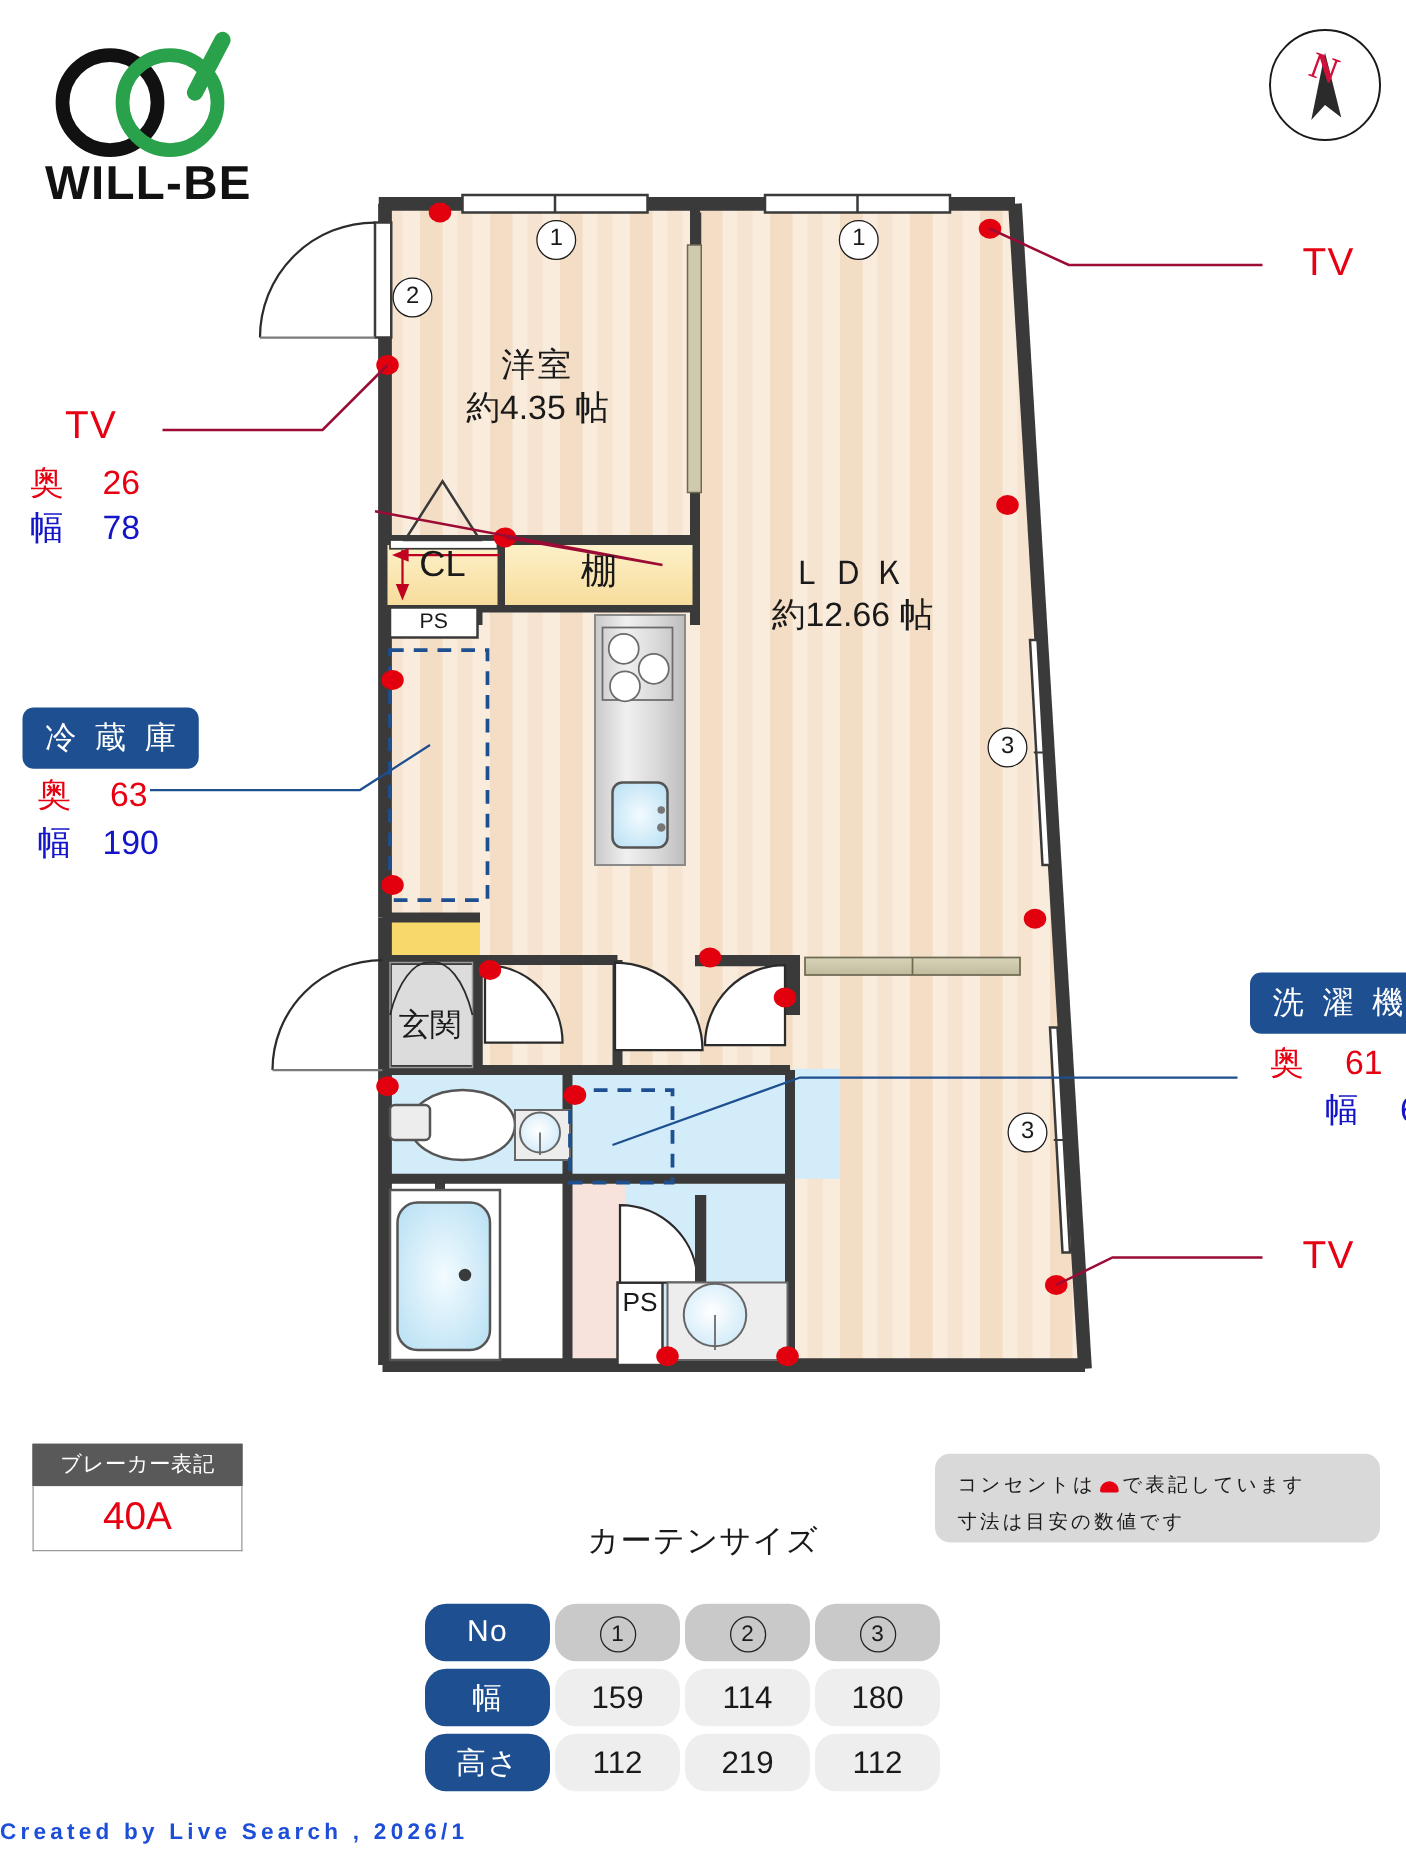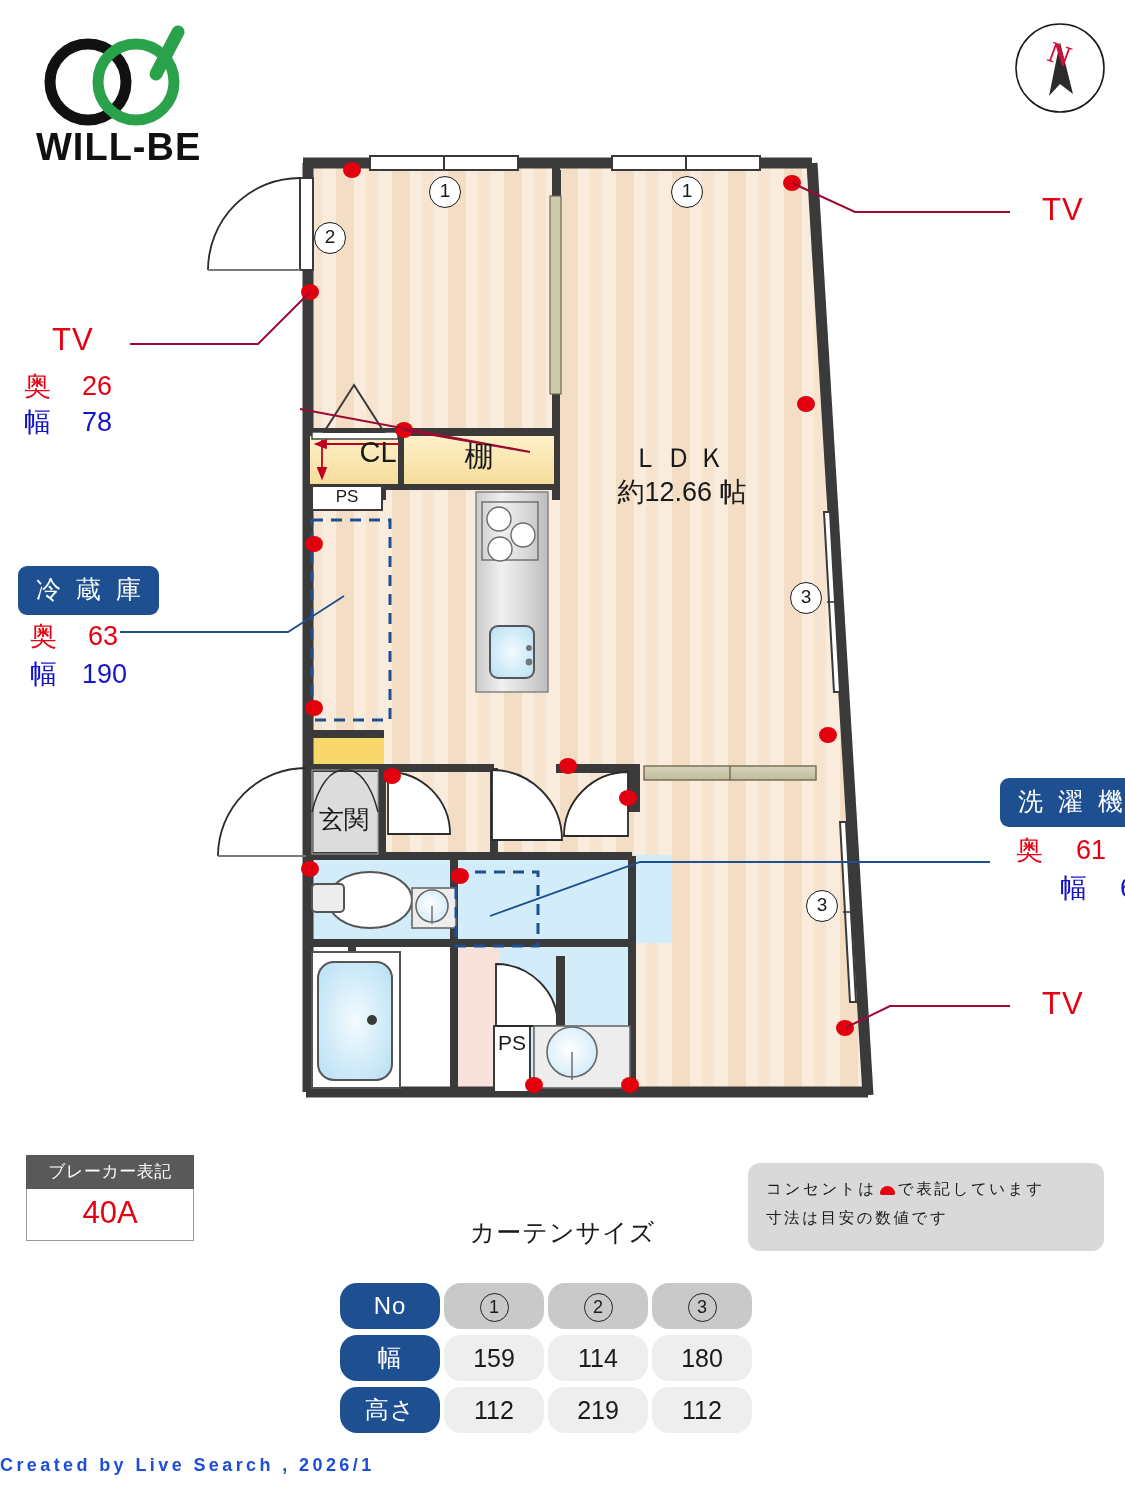--- a/index.html
+++ b/index.html
@@ -100,21 +100,21 @@
     font-size: 31px;
     text-align: center;
     padding: 6px 0 9px;
   }
 
   
   #note {
     left: 748px; top: 1163px; width: 356px;
     background: #d9d9d9;
     border-radius: 12px;
-    padding: 12px 14px 19px 18px;
+    padding: 12px 14px 2px 18px;
     box-sizing: border-box;
   }
   #note div {
     font-size: 15.5px;
     letter-spacing: 2.6px;
     color: #1a1a1a;
     line-height: 1.85;
     white-space: nowrap;
   }
   .dome {
@@ -442,28 +442,32 @@
     <path d="M310 292 L258 344 L130 344"></path>
     <path d="M404 430 L530 452 L300 409"></path>
   </g>
   <g stroke="#1d4f91" stroke-width="1.8" fill="none">
     <path d="M344 596 L288 632 L120 632"></path>
     <path d="M490 916 L640 862 L990 862"></path>
   </g>
 </svg>
 
 
+<div class="room-label" style="left:300px; top:276px; width:260px;">
+  <span class="rn">洋室</span>
+  <span class="ra">約4.35 帖</span>
+</div>
 <div class="room-label" style="left:552px; top:442px; width:260px;">
   <span class="rn" style="letter-spacing:6px;">ＬＤＫ</span>
   <span class="ra">約12.66 帖</span>
 </div>
 
 
 <div class="small-label" style="left:306px; top:803px; width:76px; font-size:25px;">玄関</div>
-<div class="small-label" style="left:310px; top:436px; width:88px; font-size:29px;padding-left:24px;">CL</div>
+<div class="small-label" style="left:310px; top:436px; width:88px; font-size:29px;">CL</div>
 <div class="small-label" style="left:404px; top:437px; width:150px; font-size:29px;">棚</div>
 <div class="small-label" style="left:312px; top:487px; width:70px; font-size:17px;">PS</div>
 <div class="small-label" style="left:494px; top:1032px; width:36px; font-size:21px; line-height:1.0;"><span>PS</span></div>
 
 
 <div class="wcirc" style="left:429px; top:176px;">1</div>
 <div class="wcirc" style="left:671px; top:176px;">1</div>
 <div class="wcirc" style="left:314px; top:222px;">2</div>
 <div class="wcirc" style="left:790px; top:582px;">3</div>
 <div class="wcirc" style="left:806px; top:890px;">3</div>

